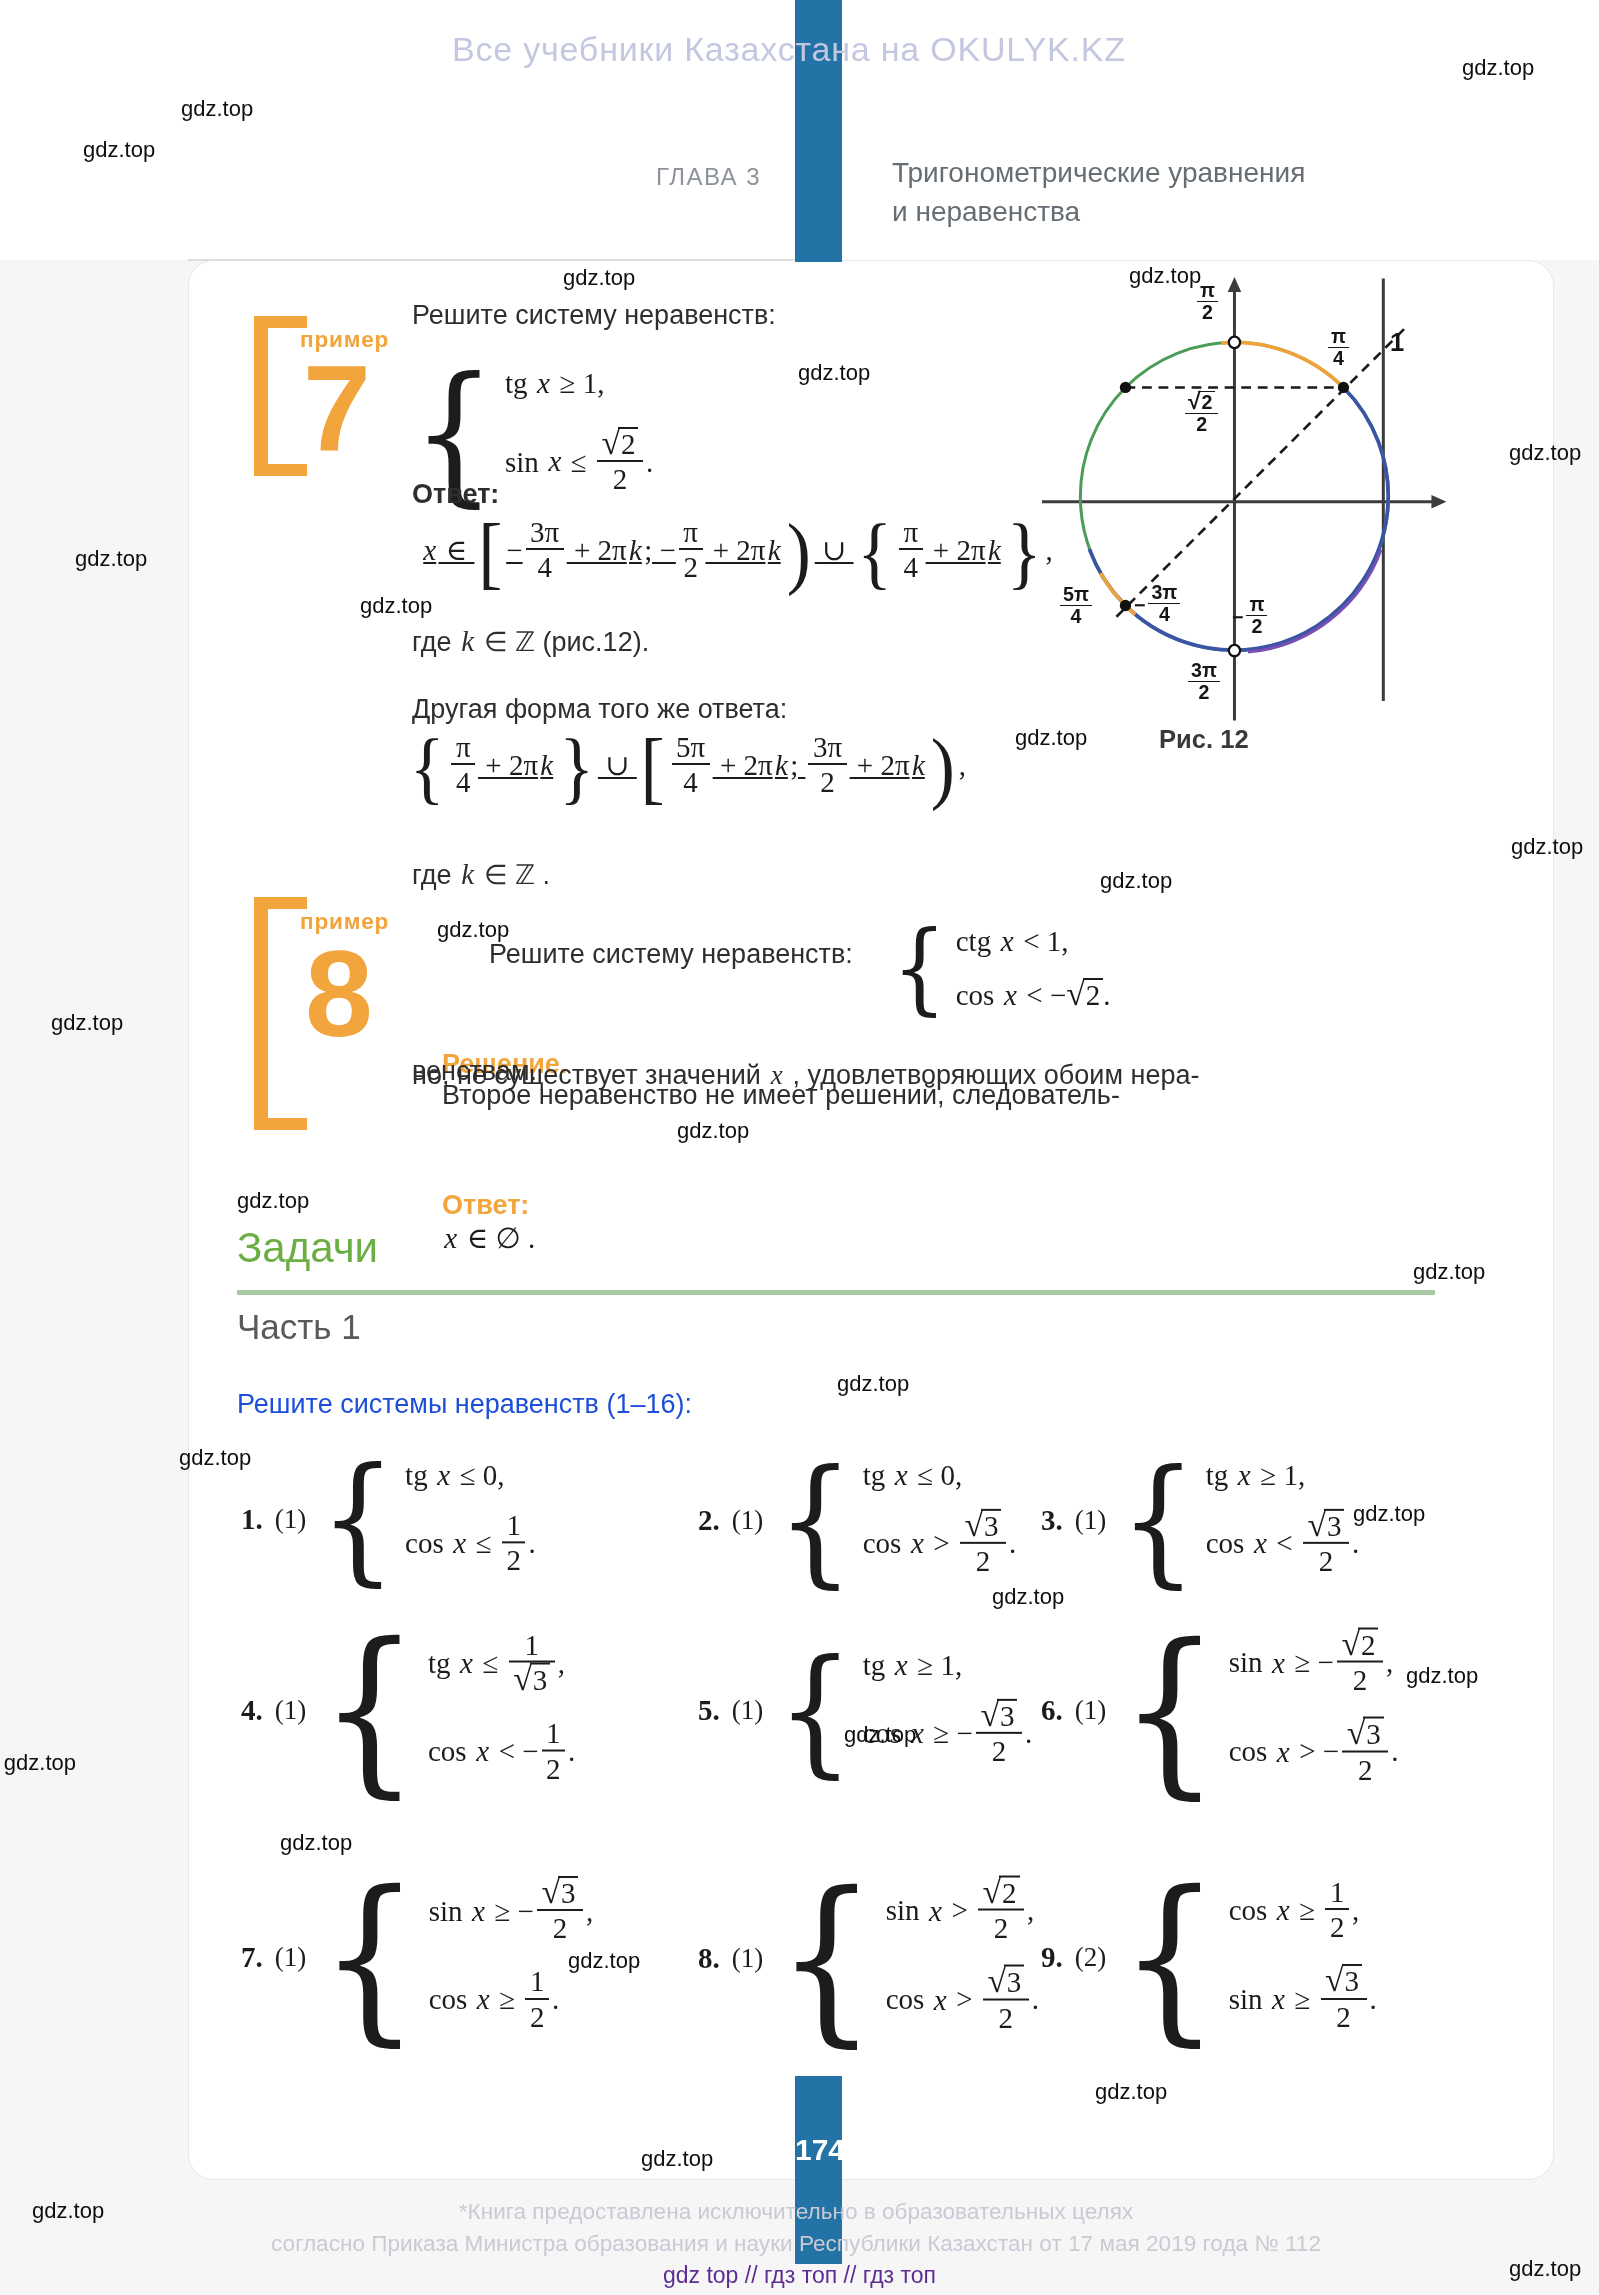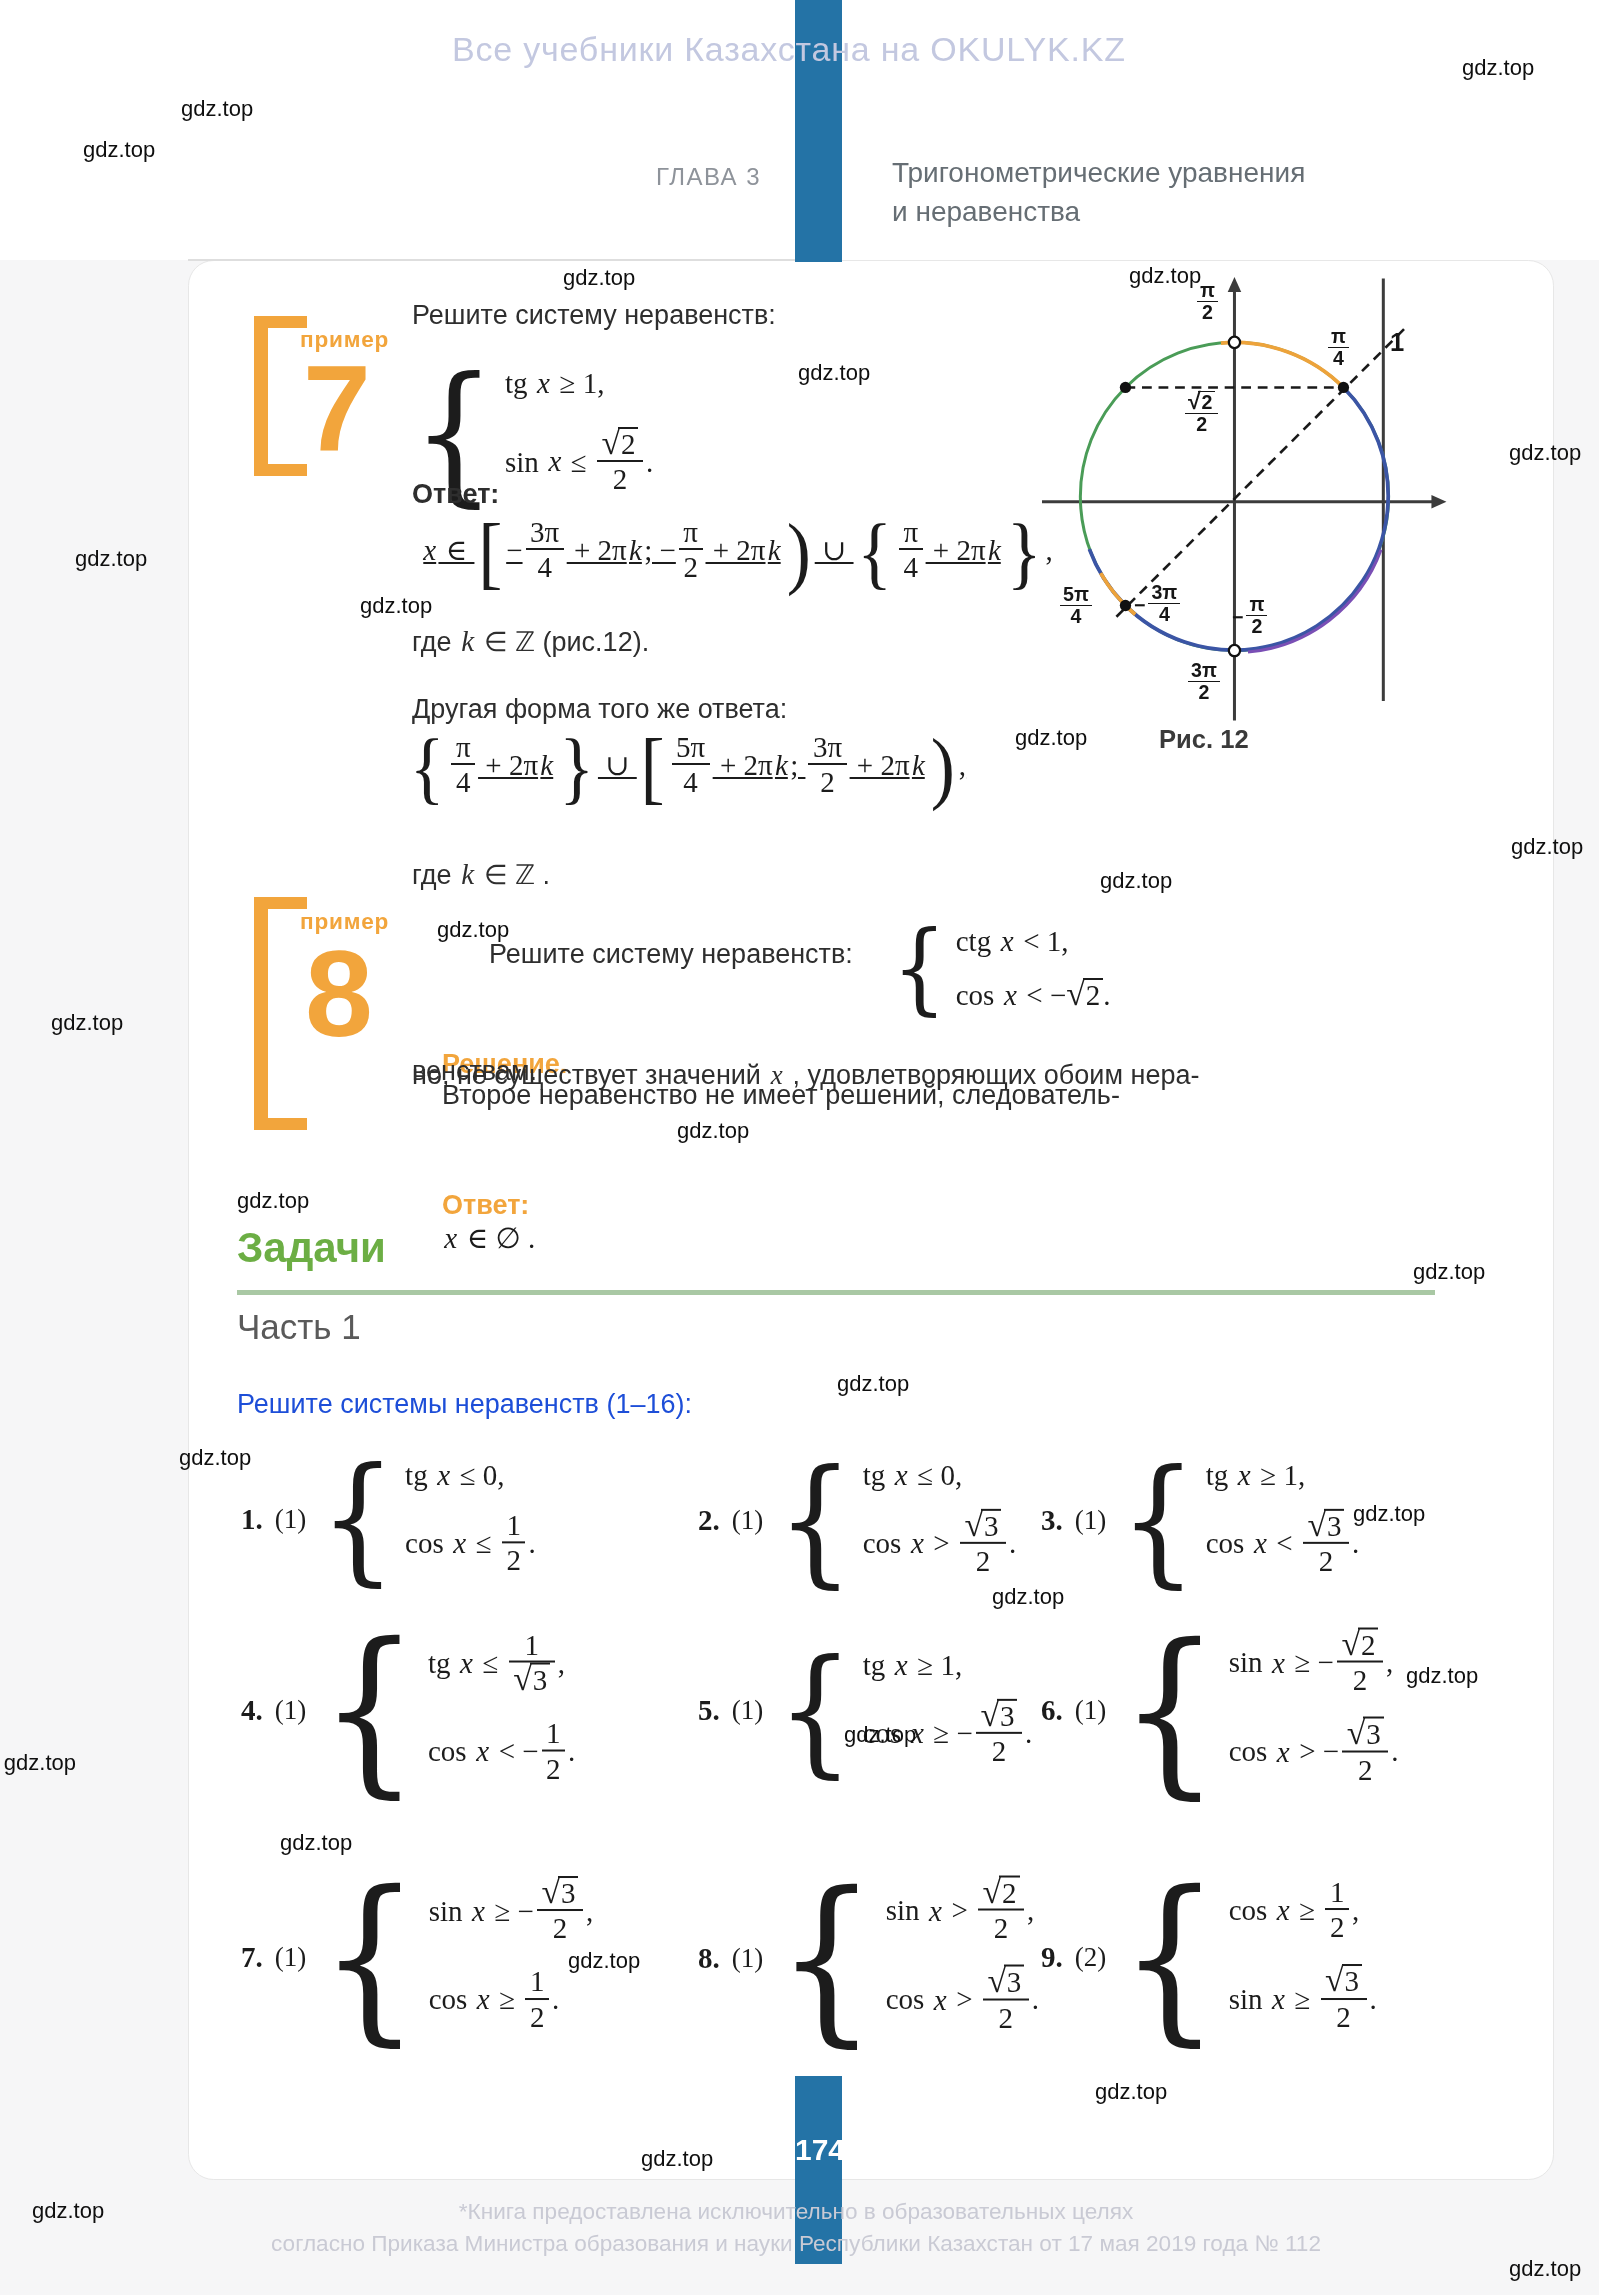--- a/index.html
+++ b/index.html
@@ -53,21 +53,21 @@
   
   .figure{position:absolute;left:1039px;top:248px;width:421px;height:512px;}
   .figlabel{position:absolute;font-size:19.6px;font-weight:700;color:#161616;}
   .figlabel .frac .fnum{padding:0 3px;line-height:1.05;}
   .figlabel .frac .fden{padding:0 3px;line-height:1.1;border-top-width:1.5px;}
   .figlabel .sqrt .rbody{border-top-width:1.5px;}
   .fig-one{font-size:25.6px;}
   .figcaption{position:absolute;left:120px;top:477px;font-size:25.6px;font-weight:bold;color:#3a3a3a;
         font-family:"Liberation Sans",sans-serif;}
   
-  .tasks-heading{position:absolute;left:237px;top:1224px;font-size:42px;font-weight:700;color:var(--heading_green,#6CAE44);}
+  .tasks-heading{position:absolute;left:237px;top:1224px;font-size:42px;font-weight:400;color:var(--heading_green,#6CAE44);}
   .tasks-rule{position:absolute;left:237px;top:1290px;width:1198px;height:4.5px;background:var(--rule_green,#A9C8A4);}
   .part-heading{position:absolute;left:237px;top:1307px;font-size:35px;color:#5a5a5a;}
   .instruction{position:absolute;left:237px;top:1389px;font-size:27px;color:#1d4ed8;}
   .prob{position:absolute;display:flex;align-items:center;transform:translateY(-50%);}
   .pnum{font-family:"Liberation Serif","DejaVu Serif",serif;font-size:29px;font-weight:bold;margin-right:12px;color:#1c1c1c;}
   .pvar{font-size:27px;margin-right:13.5px;}
   
   .sol-line{position:absolute;left:412px;font-size:27px;color:#2e2e2e;white-space:pre;}
   
   .page-number{position:absolute;left:795px;top:2133px;width:47px;text-align:center;font-size:30px;
@@ -263,20 +263,21 @@
           <span class="mline math">cos <span class="mi">x</span> ≥ <span class="frac"><span class="fnum">1</span><span class="fden">2</span></span>,</span>
           <span class="mline math">sin <span class="mi">x</span> ≥ <span class="frac"><span class="fnum"><span class="sqrt"><span class="rsign">√</span><span class="rbody">3</span></span></span><span class="fden">2</span></span>.</span>
         </span>
       </div>
     </div>
 
   <div class="ribbon bottom"></div>
   <div class="page-number">174</div>
   <div class="footer-note fn1">*Книга предоставлена исключительно в образовательных целях</div>
   <div class="footer-note fn2">согласно Приказа Министра образования и науки Республики Казахстан от 17 мая 2019 года № 112</div>
+  <div class="footer-links">gdz top  //  гдз топ  //  гдз топ</div>
 
   <div id="watermarks">
       <div class="wm" style="left: 1462px; top: 55px;">gdz.top</div>
       <div class="wm" style="left: 181px; top: 96px;">gdz.top</div>
       <div class="wm" style="left: 83px; top: 137px;">gdz.top</div>
       <div class="wm" style="left: 563px; top: 265px;">gdz.top</div>
       <div class="wm" style="left: 1129px; top: 263px;">gdz.top</div>
       <div class="wm" style="left: 798px; top: 360px;">gdz.top</div>
       <div class="wm" style="left: 1509px; top: 440px;">gdz.top</div>
       <div class="wm" style="left: 75px; top: 546px;">gdz.top</div>

